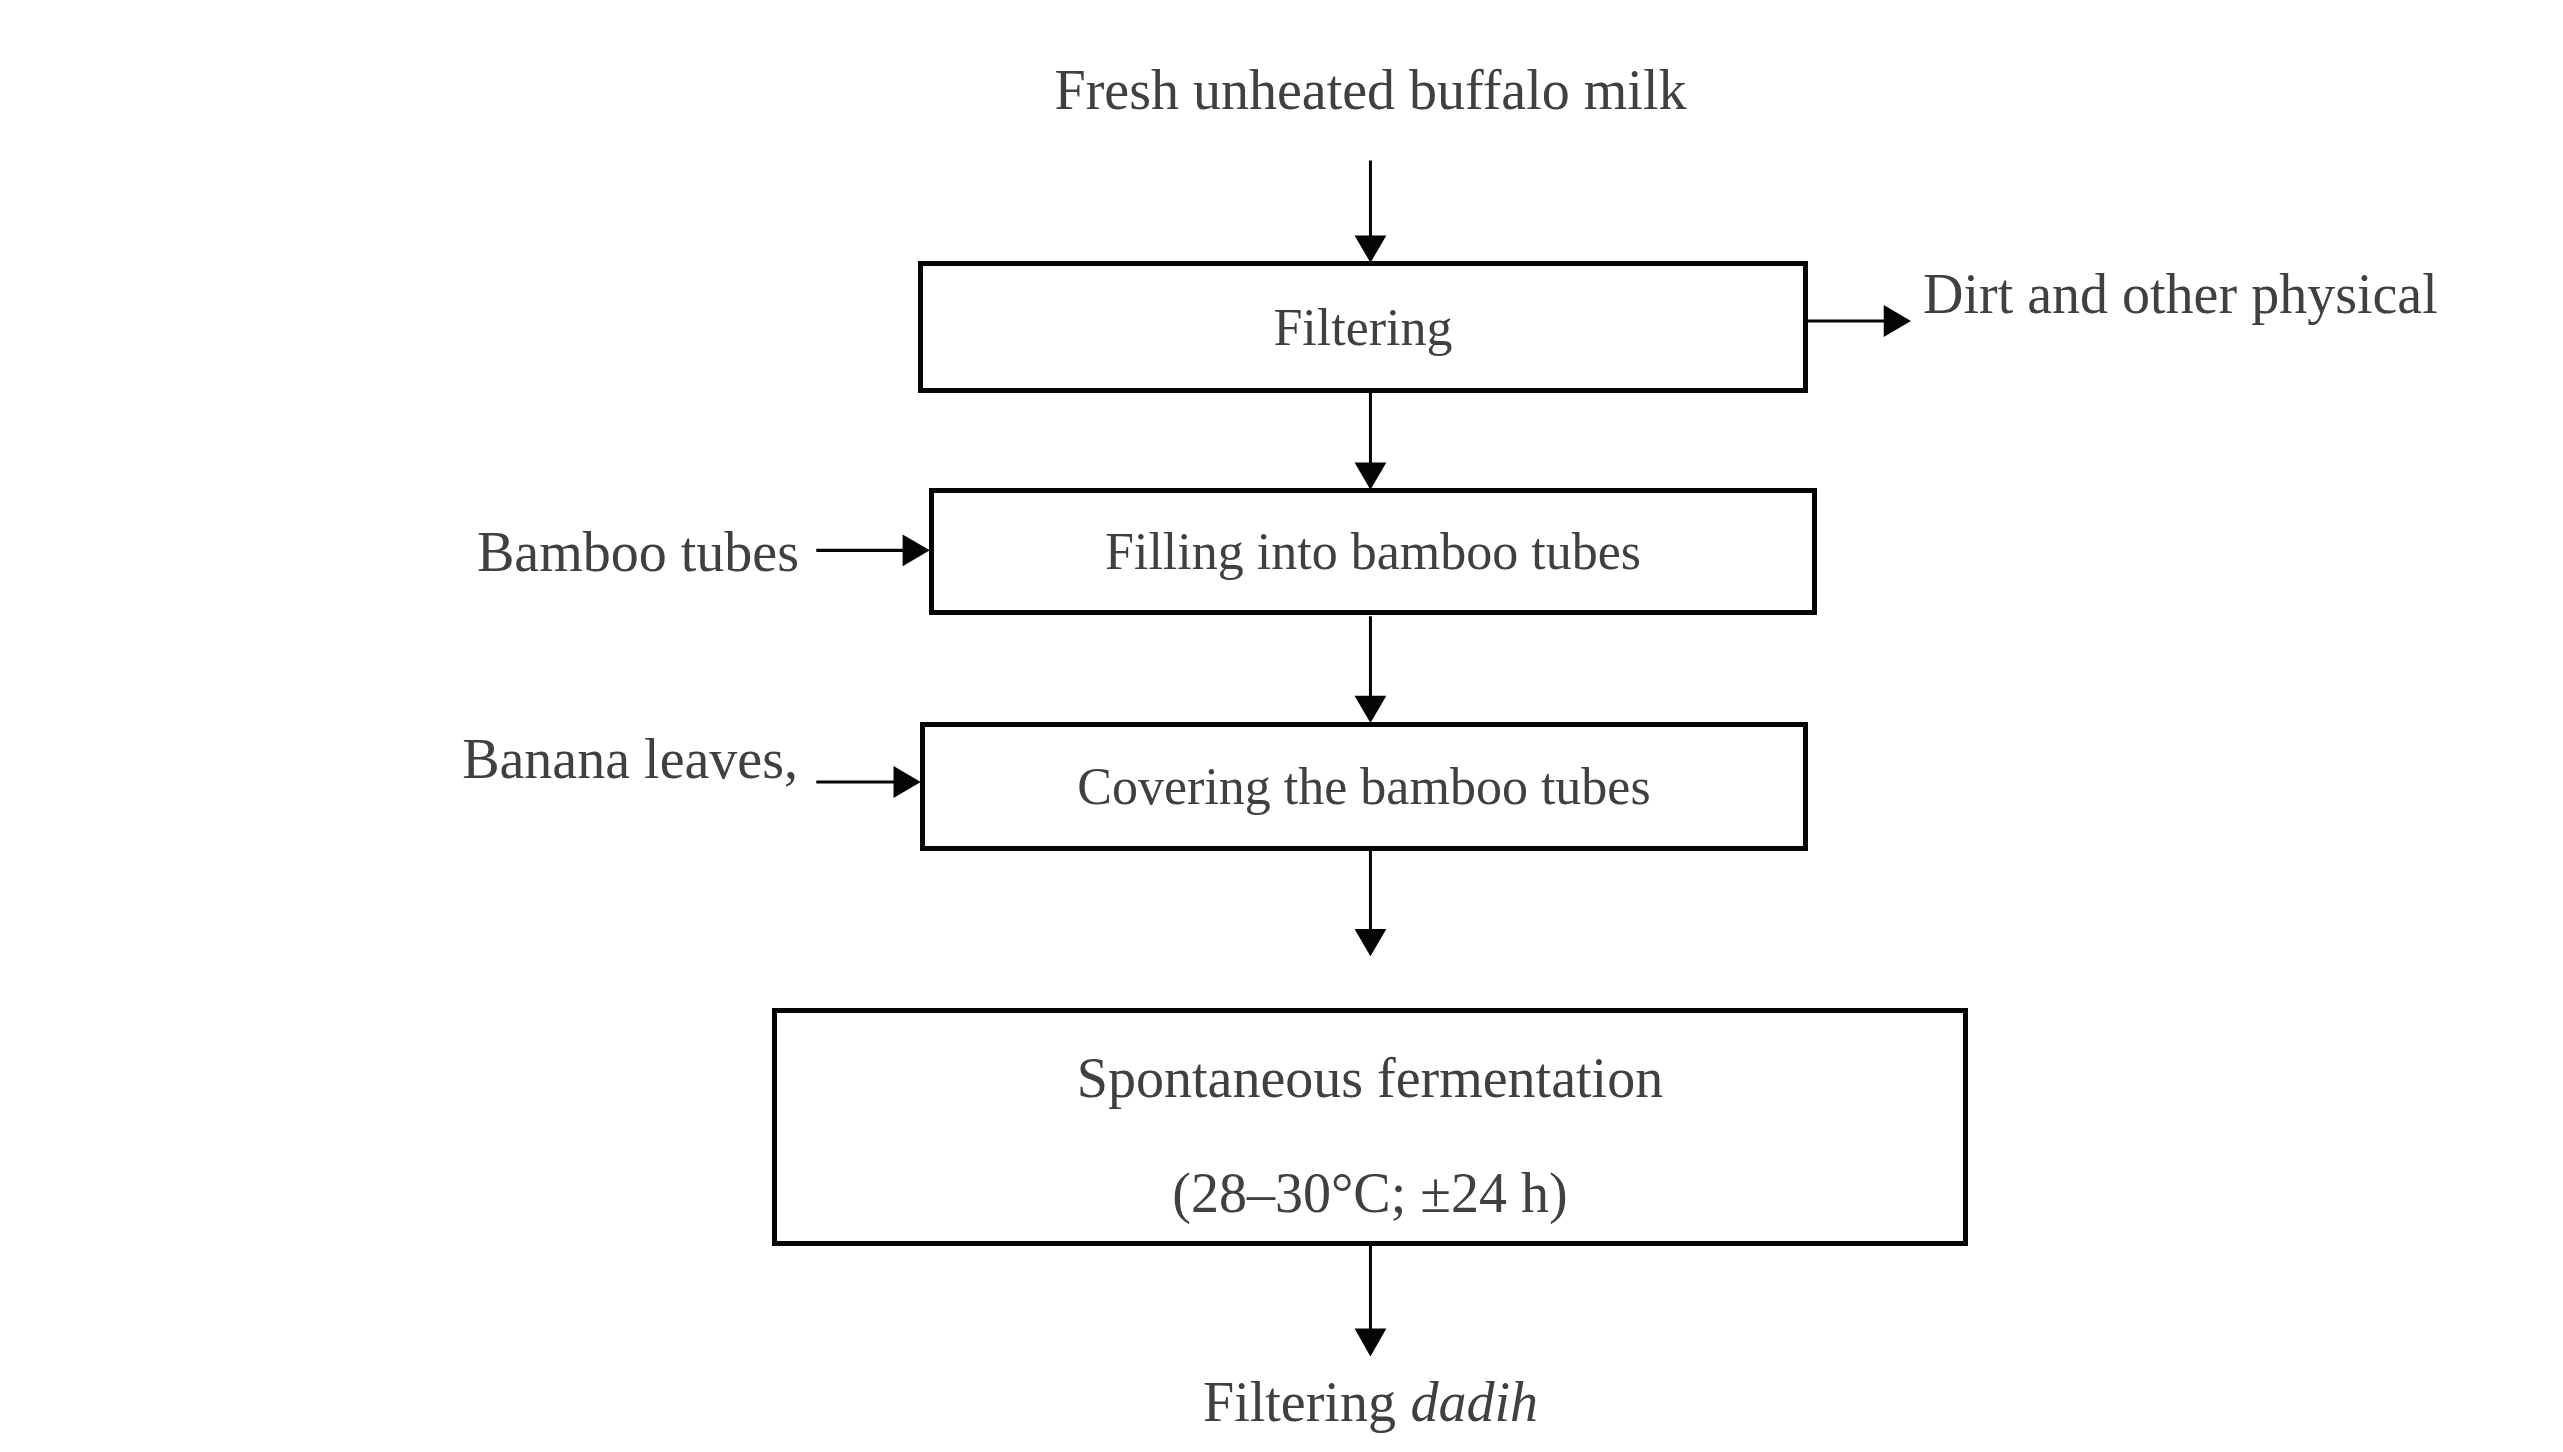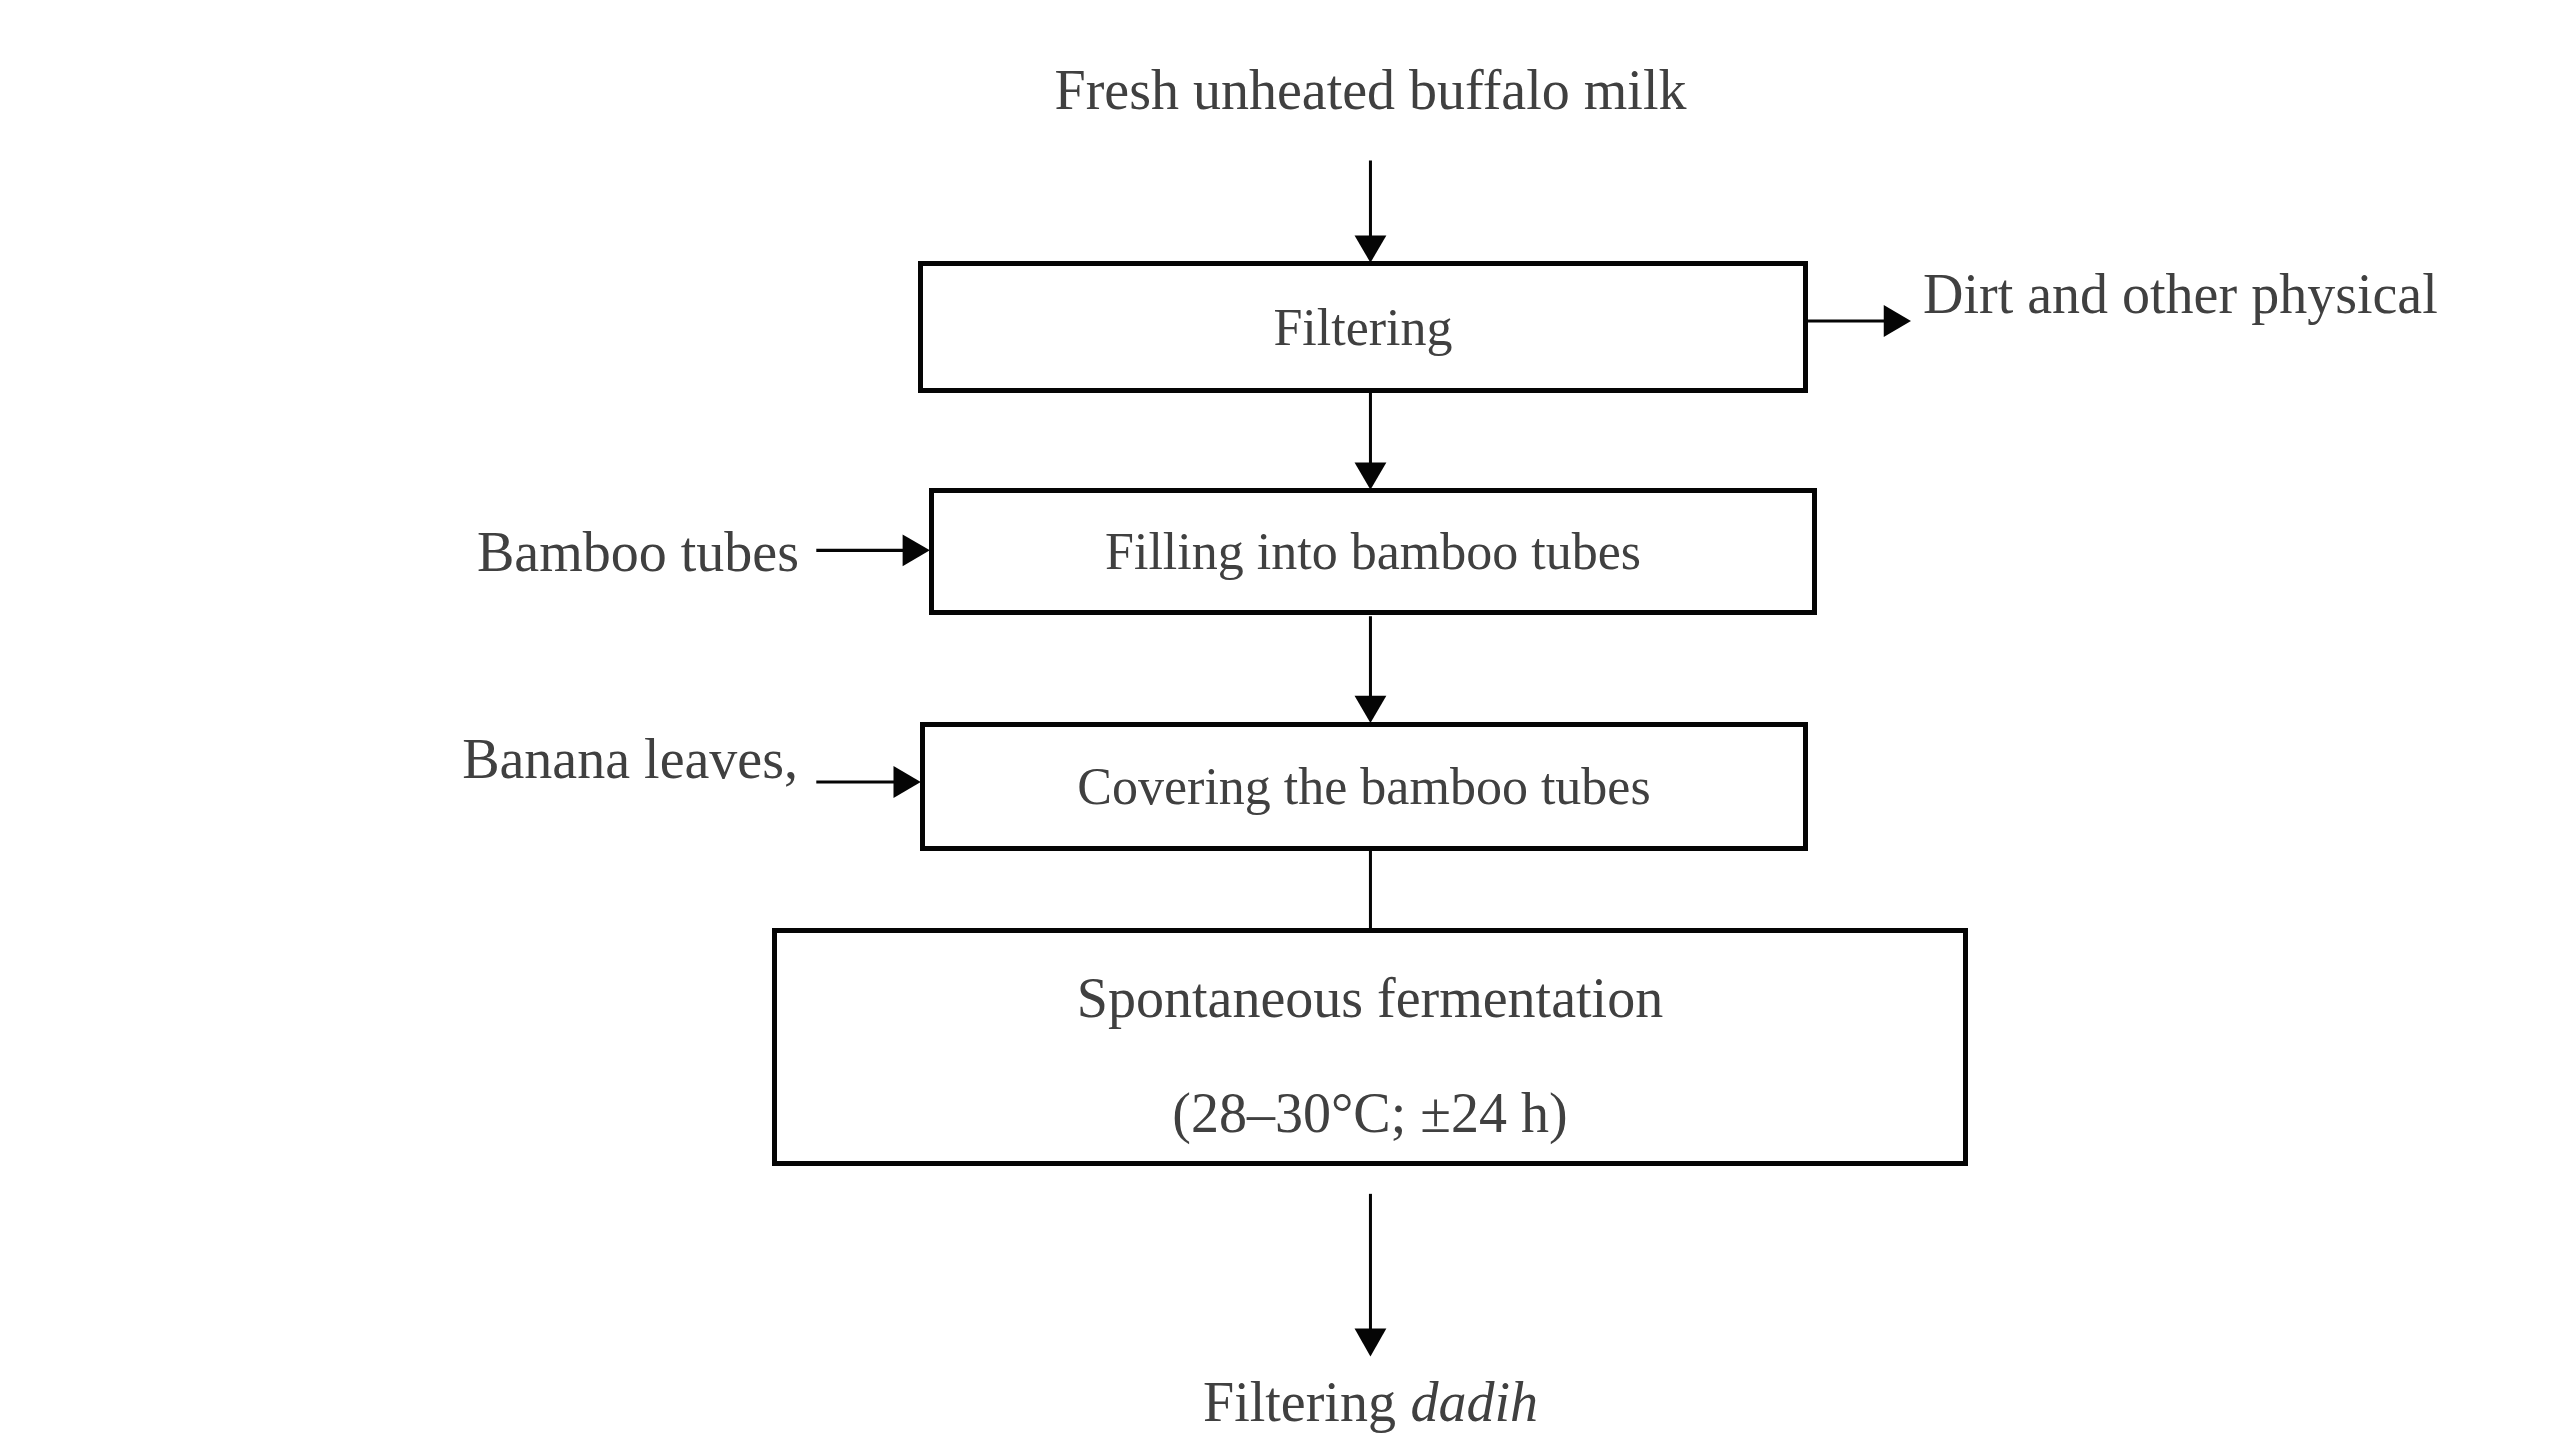--- a/index.html
+++ b/index.html
@@ -128,21 +128,21 @@
   <div class="txt right" style="left:394px; top:509px; width:405px;">Bamboo tubes</div>
 
   <div class="pbox" style="left:920px; top:722px; width:888px; height:129px;">
     <span>Covering the bamboo tubes</span>
   </div>
 
   <div class="txt right" style="left:45px; top:716px; width:753px;">
     <div>Banana leaves,</div>
   </div>
 
-  <div class="pbox-tall" style="left:772px; top:928px; width:1196px; height:238px;">
+  <div class="pbox-tall" style="left:772px; top:1008px; width:1196px; height:238px;">
     <div class="pbox-line pbox-line1">Spontaneous fermentation</div>
     <div class="pbox-line pbox-line2">(28–30°C; ±24 h)</div>
   </div>
 
   <div class="txt center" style="left:992px; top:1359px; width:757px;">
     <span class="result-prefix">Filtering</span><span class="italic">dadih</span>
   </div>
 
 </div>
 

